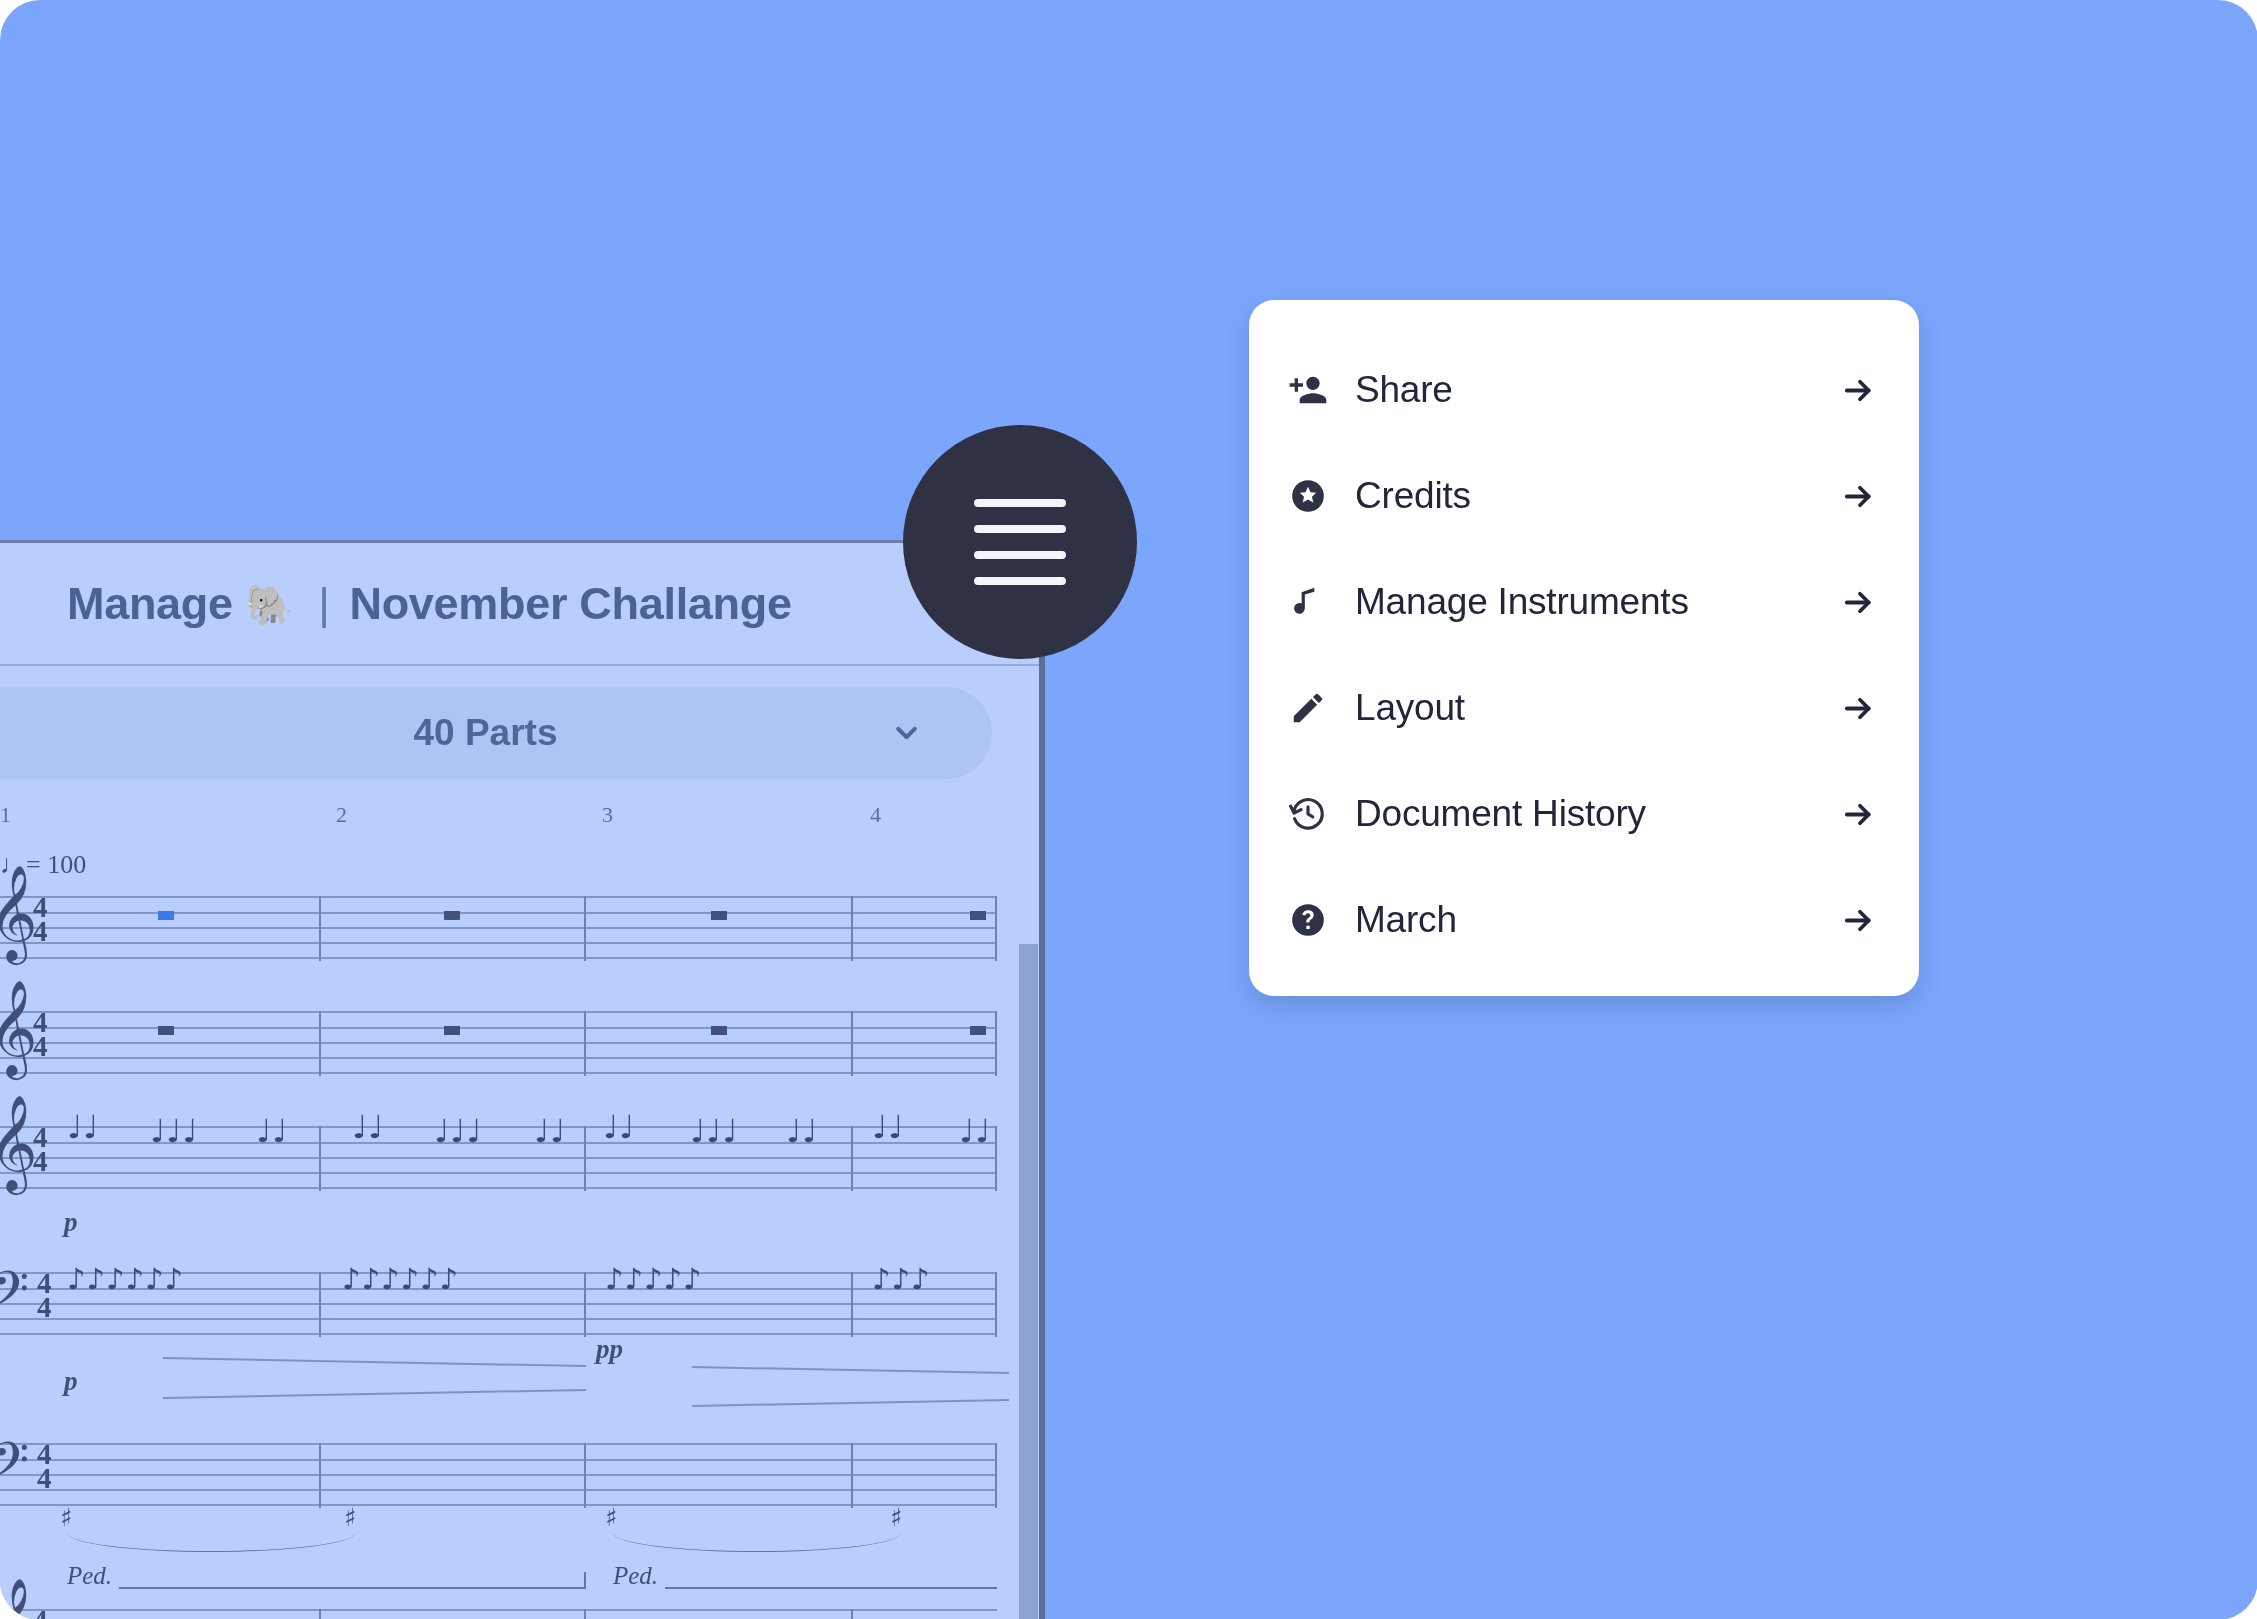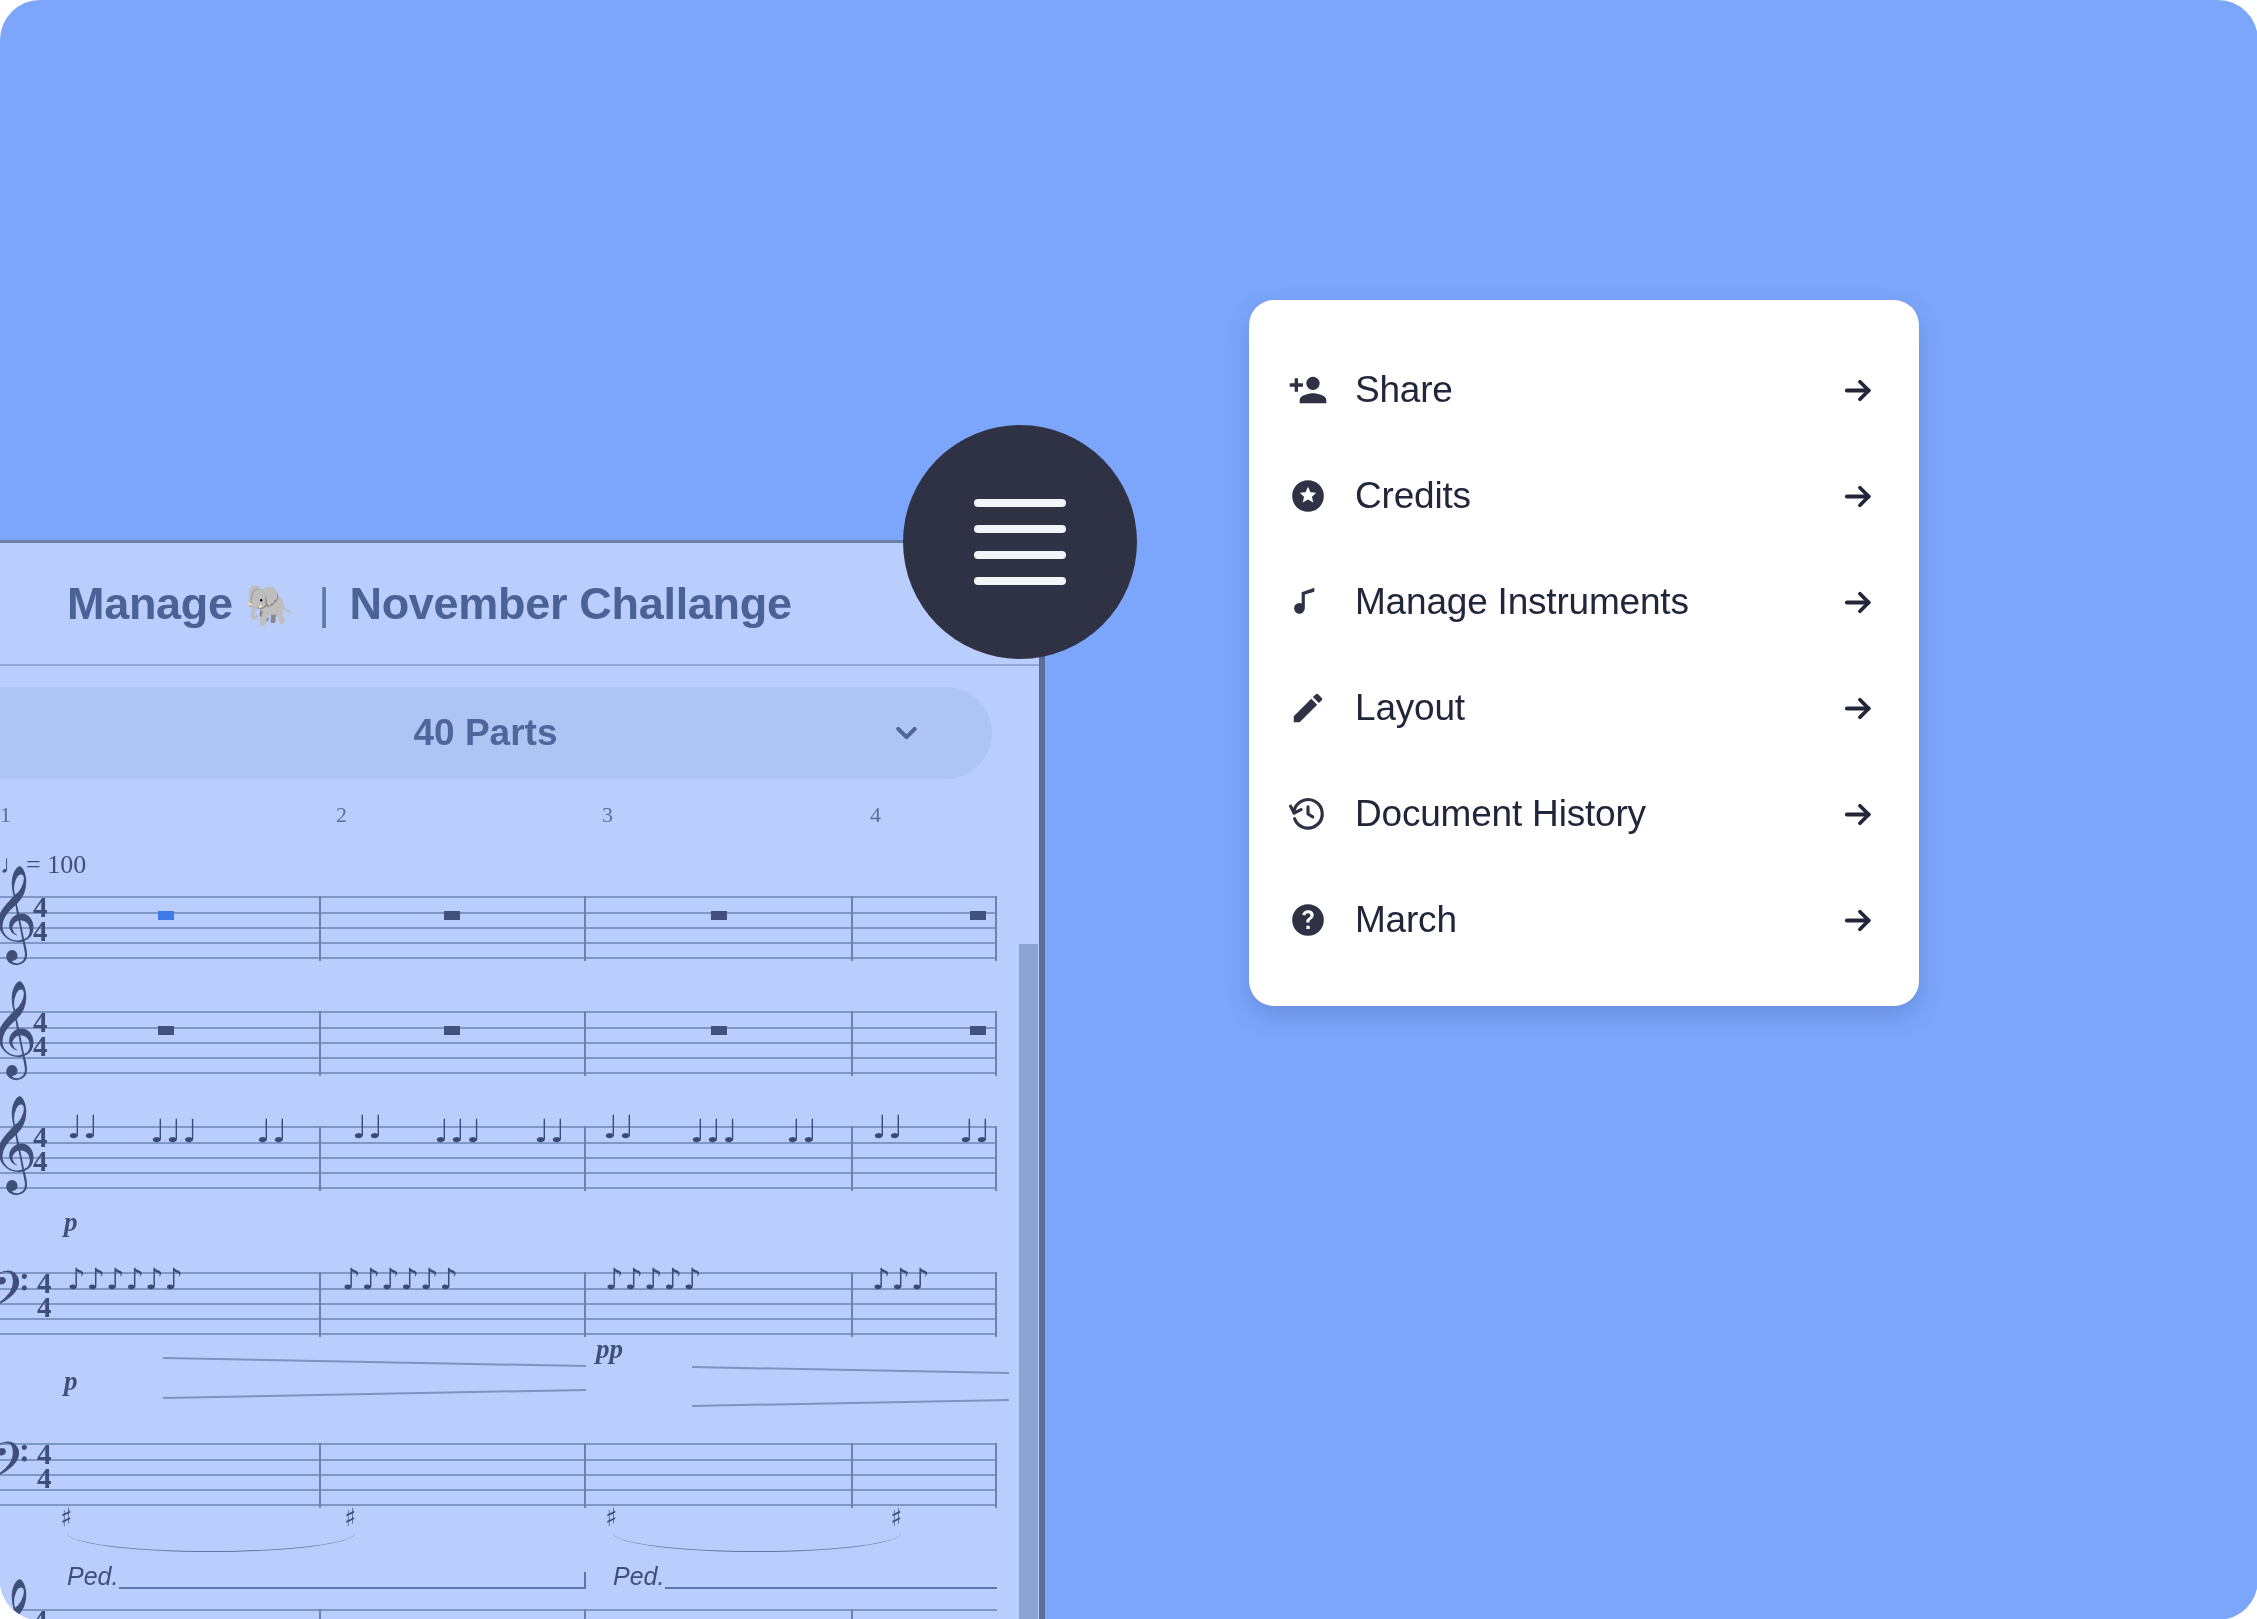--- a/index.html
+++ b/index.html
@@ -165,21 +165,21 @@
     position: absolute;
     font-family: "Liberation Serif", serif;
     font-style: italic;
     font-weight: bold;
     font-size: 27px;
     color: #3f4f78;
   }
 
   .ped {
     position: absolute;
-    font-family: Liberation Sans, sans-serif;
+    font-family: Liberation Serif, serif;
     font-style: italic;
     font-size: 25px;
     color: #3f4f78;
     white-space: nowrap;
   }
   .pedline {
     position: absolute;
     height: 1.9px;
     background: #5e76a9;
   }
@@ -255,21 +255,21 @@
     background: #f3f4f7;
     border-radius: 4.8px;
   }
 
   
   #menu-card {
     position: absolute;
     left: 1249px;
     top: 300px;
     width: 670px;
-    padding: 37px 0 33px 0;
+    padding: 37px 0 23px 0;
     background: #ffffff;
     border-radius: 25px;
     box-shadow: 0 9.6px 25px rgba(40,55,95,0.20);
     z-index: 15;
   }
 
   .menu-item {
     display: flex;
     align-items: center;
     height: 106px;

